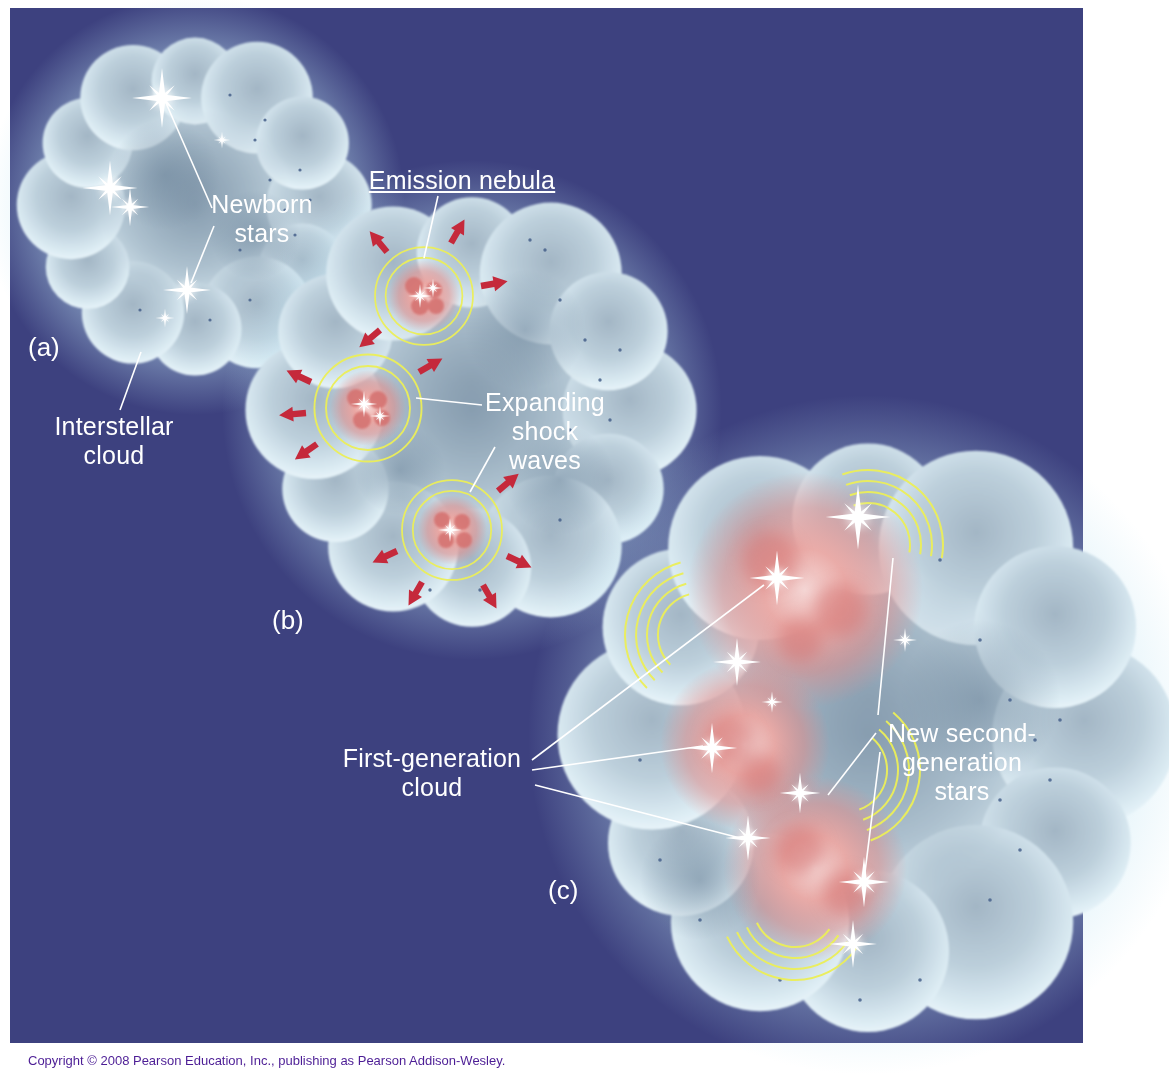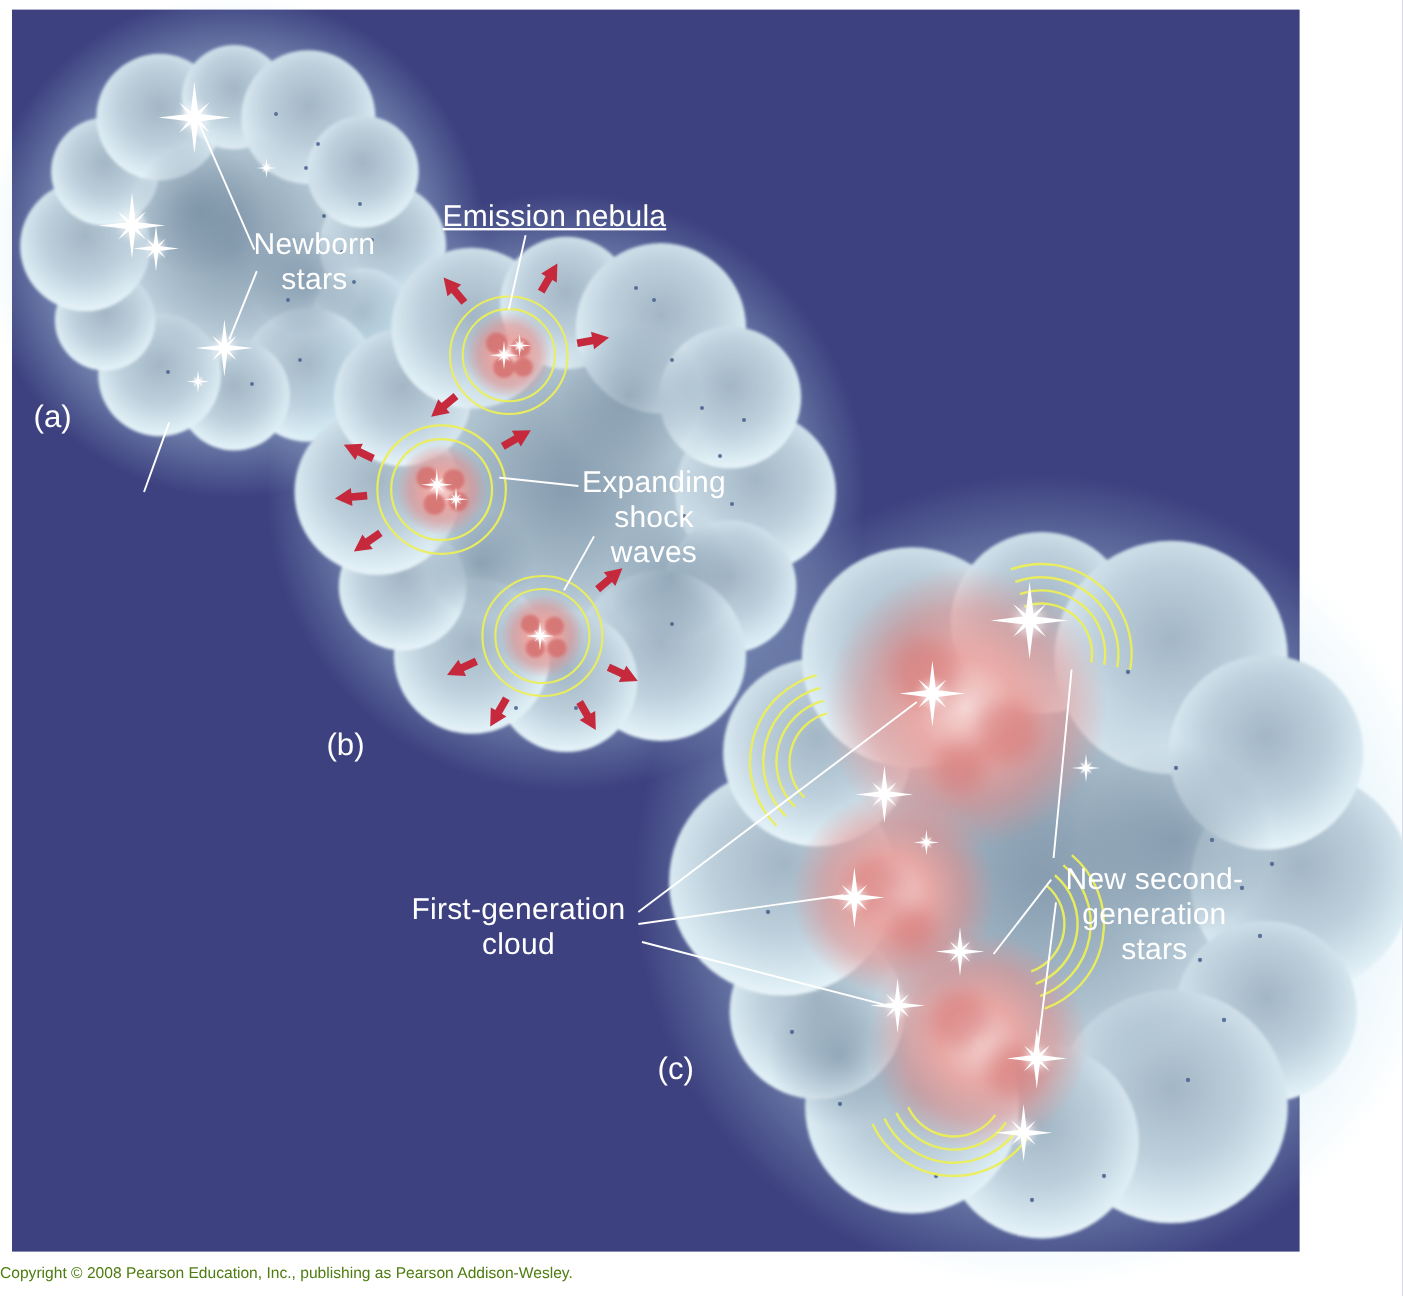--- a/index.html
+++ b/index.html
@@ -10,21 +10,21 @@
   #stage{position:absolute;left:0;top:0;width:1169px;height:788px;}
   svg{position:absolute;left:0;top:0;}
   .lbl{
     position:absolute;color:#ffffff;font-size:25px;line-height:1.16;
     white-space:pre-line;text-align:center;z-index:3;letter-spacing:.2px;
   }
   .panel-letter{
     position:absolute;color:#ffffff;font-size:26px;z-index:3;
   }
   #copyright{
-    position:absolute;left:0;top:1053px;color:#4d7c0f;font-size:13px;
+    position:absolute;left:28px;top:1053px;color:#4c1d95;font-size:13px;
     z-index:3;white-space:nowrap;
   }
 </style>
 </head>
 <body>
 
 <div id="stage">
 
 <svg width="1169" height="1080" viewBox="0 0 1169 1080">
   <defs>
@@ -292,20 +292,22 @@
     <line x1="876" y1="733" x2="828" y2="795"></line>
     <line x1="880" y1="752" x2="864" y2="880"></line>
   </g>
 </svg>
 
 <div class="lbl" style="left:262px; top:190px; transform:translateX(-50%);">Newborn
 stars</div>
 
 <div class="panel-letter" style="left:28px; top:332px;">(a)</div>
 
+<div class="lbl" style="left:114px; top:412px; transform:translateX(-50%);">Interstellar
+cloud</div>
 
 <div class="lbl" style="left:462px; top:166px; transform:translateX(-50%); white-space:nowrap;text-decoration:underline;">Emission nebula</div>
 
 <div class="lbl" style="left:545px; top:388px; transform:translateX(-50%);">Expanding
 shock
 waves</div>
 
 <div class="panel-letter" style="left:272px; top:605px;">(b)</div>
 
 <div class="lbl" style="left:432px; top:744px; transform:translateX(-50%);">First-generation

